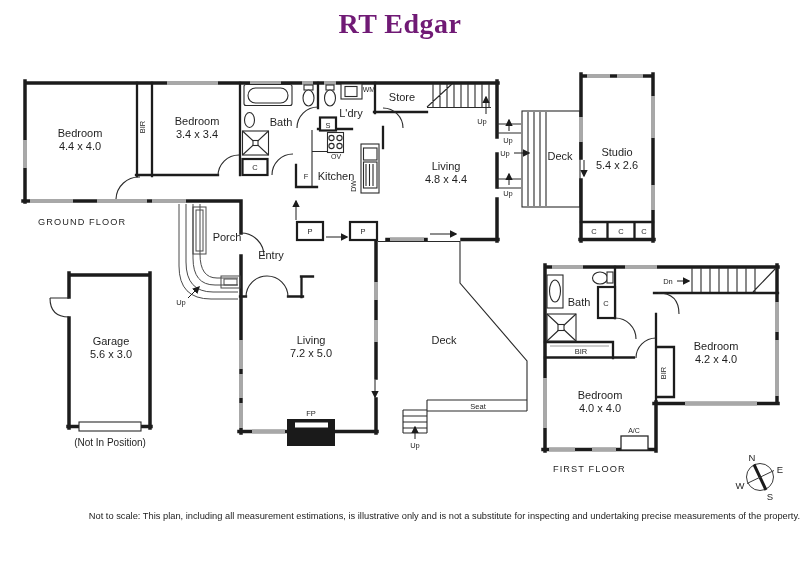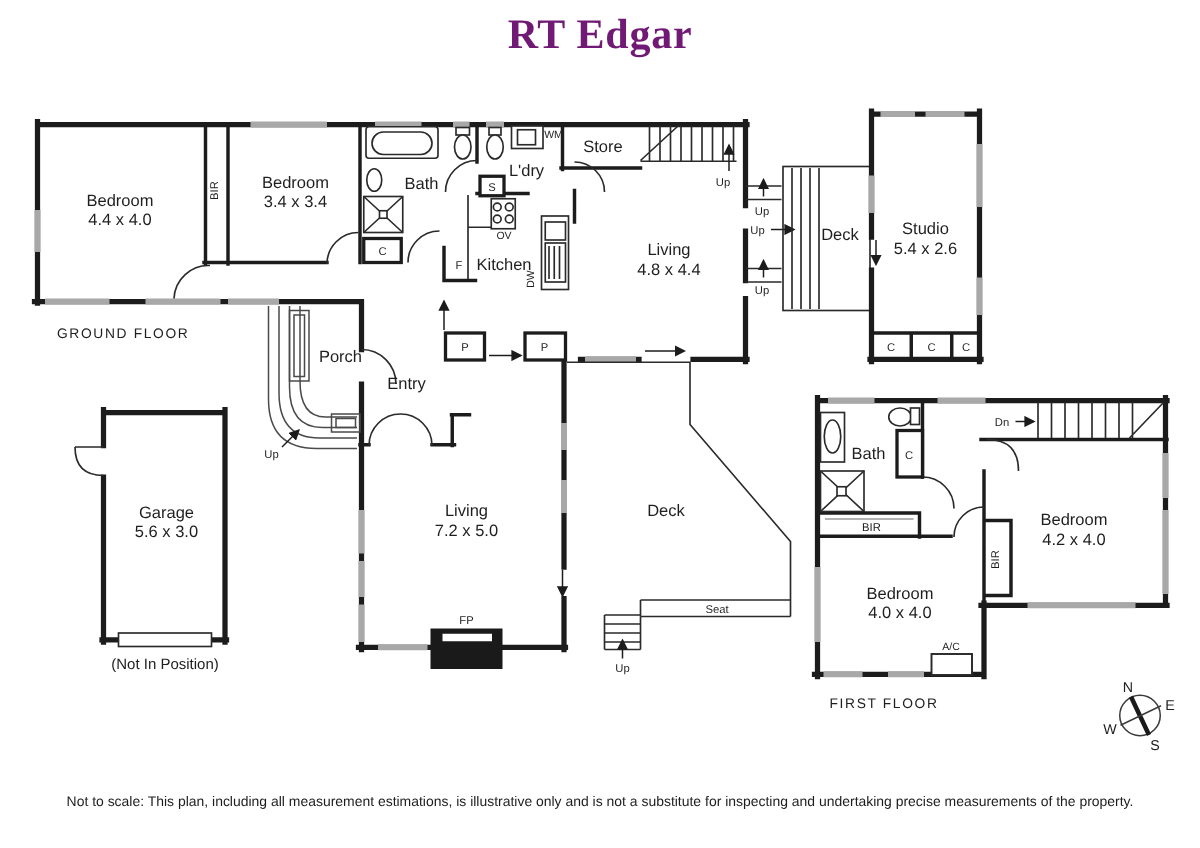--- a/index.html
+++ b/index.html
@@ -3,21 +3,21 @@
 <meta charset="utf-8">
 <style>
   html,body{margin:0;padding:0;background:#ffffff;}
   .page{position:relative;width:800px;height:565px;background:#ffffff;overflow:hidden;
         font-family:"Liberation Sans",sans-serif;color:#1f1f1f;}
   .logo{position:absolute;top:8px;left:0;width:800px;text-align:center;
         font-family:"Liberation Serif",serif;font-size:28px;font-weight:bold;
         color:#701a75;letter-spacing:.5px;}
   .address{position:absolute;top:499px;left:0;width:800px;text-align:center;
         font-family:"Liberation Serif",serif;font-size:16px;font-weight:bold;color:#26262b;}
-  .disclaimer{position:absolute;top:529px;left:0;width:800px;text-align:center;
+  .disclaimer{position:absolute;top:511px;left:0;width:800px;text-align:right;
         font-size:9.3px;color:#1c1c1c;}
   svg{position:absolute;top:0;left:0;}
   
   .wx{stroke:#1c1c1c;stroke-width:3.5;fill:none;stroke-linecap:square;}
   .wi{stroke:#1c1c1c;stroke-width:2.3;fill:none;stroke-linecap:square;}
   .win{stroke:#a8a8a8;stroke-width:4;fill:none;stroke-linecap:butt;}
   .thin{stroke:#2a2a2a;stroke-width:1.1;fill:none;}
   .fix{stroke:#2a2a2a;stroke-width:1.1;fill:#ffffff;}
   .fix2{stroke:#1c1c1c;stroke-width:2.2;fill:#ffffff;}
   .arrow{stroke:#1c1c1c;stroke-width:1;fill:none;}

